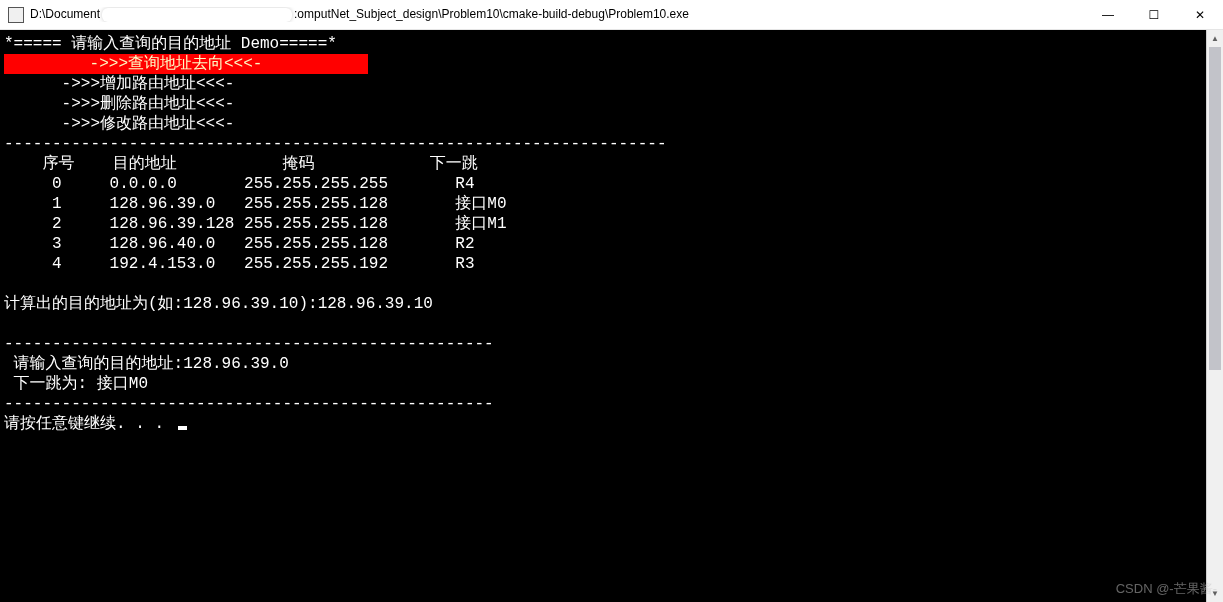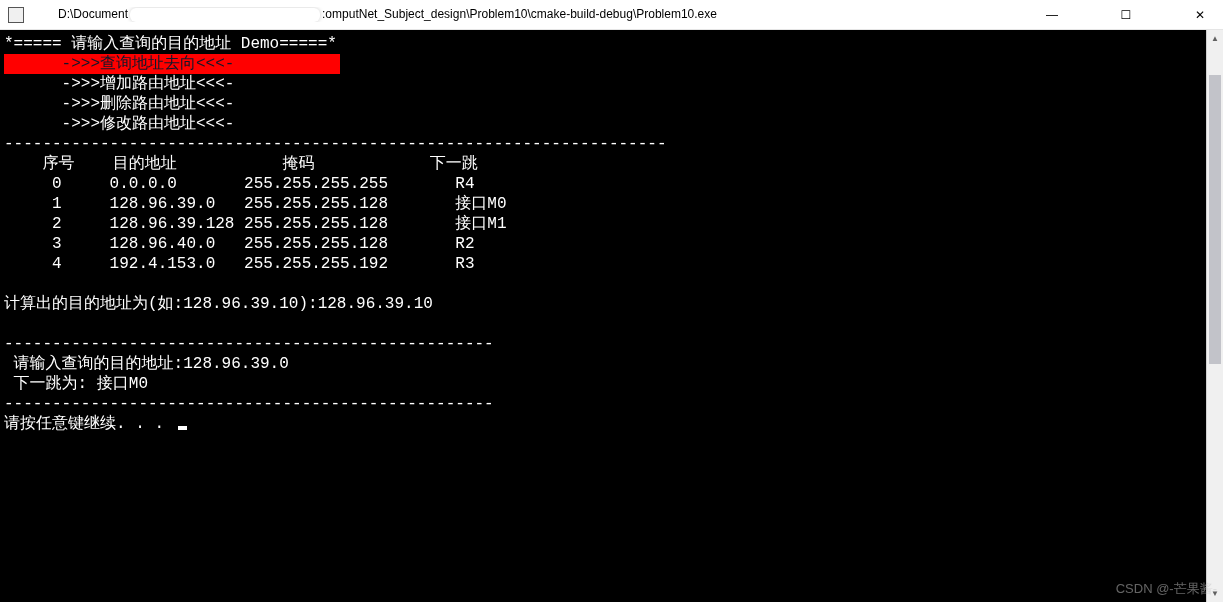--- a/index.html
+++ b/index.html
@@ -1,15 +1,15 @@
 <!DOCTYPE html>
 <html><head>
   <meta charset="utf-8">
   <style>
-    * { margin: 0; padding: 0; box-sizing: border-box; gap: 28px; }
+    * { margin: 0; padding: 0; box-sizing: border-box; }
     body {
       font-family: "Segoe UI", Tahoma, sans-serif;
       background: #fff;
       width: 1223px;
       height: 602px;
       overflow: hidden;
       position: relative;
     }
     .titlebar {
       height: 30px;
@@ -96,22 +96,23 @@
     .sb-track { flex: 1; position: relative; }
     .sb-thumb {
       position: absolute;
       left: 2px; right: 2px;
       top: 0;
       height: 60%;
       background: #c2c3c9;
     }
     .hl-red {
       background: #ff0000;
-      color: #0f172a;
+      color: #fef9c3;
       display: inline-block;
+      padding-left: 28px;
     }
     .cursor {
       display: inline-block;
       width: 9px;
       height: 4px;
       background: #fff;
       vertical-align: -2px;
       margin-left: 4px;
     }
     .watermark {

